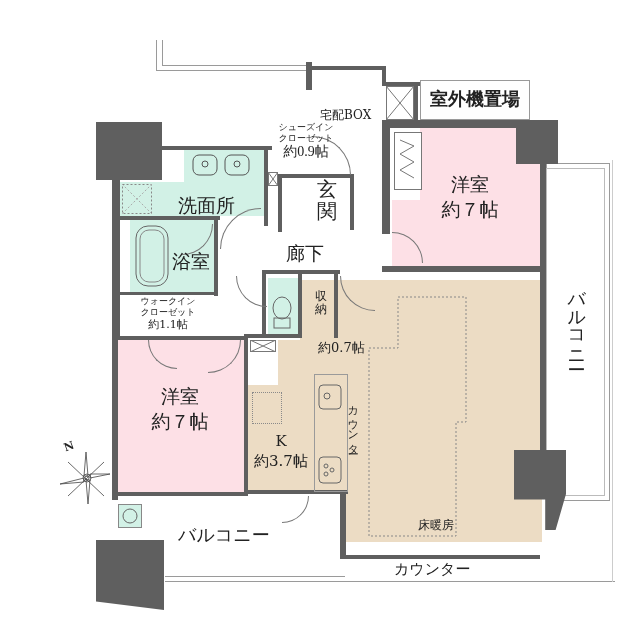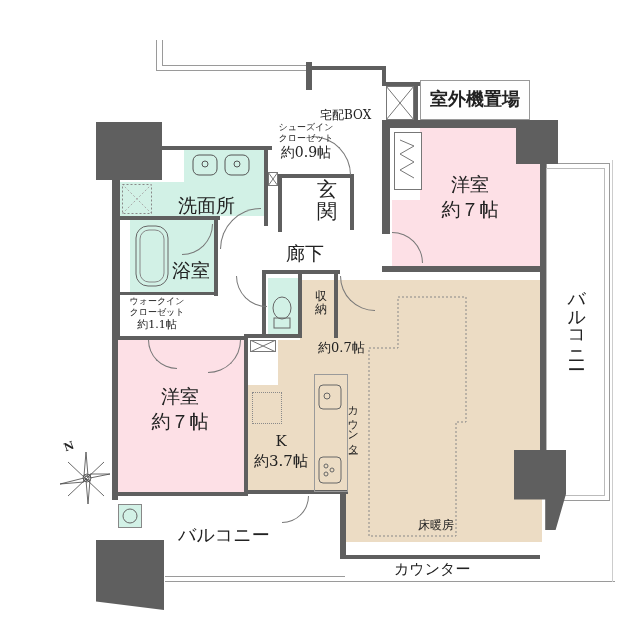--- a/index.html
+++ b/index.html
@@ -168,38 +168,38 @@
 <div class="door" style="left:236px;top:276px;width:30px;height:30px;border-radius:0 0 0 100%;border-left:1px solid #777;border-right:none;"></div>
 <div class="door" style="left:148px;top:340px;width:28px;height:28px;border-radius:0 0 0 100%;border-left:1px solid #777;border-right:none;"></div>
 <div class="door" style="left:208px;top:340px;width:32px;height:32px;"></div>
 <div class="door" style="left:392px;top:232px;width:30px;height:30px;border-radius:0 100% 0 0;border-top:1px solid #777;border-bottom:none;"></div>
 <div class="door" style="left:340px;top:276px;width:34px;height:34px;border-radius:0 0 0 100%;border-left:1px solid #777;border-right:none;"></div>
 <div class="door" style="left:282px;top:496px;width:26px;height:26px;"></div>
 
 <div class="lbl big" style="left:424px;top:88px;width:102px;font-size:18px;font-weight:bold;">室外機置場</div>
 <div class="lbl sm" style="left:320px;top:108px;font-size:12px;">宅配BOX</div>
 
-<div class="lbl xs" style="left:274px;top:122px;width:64px;">
+<div class="lbl xs" style="left:274px;top:122px;width:64px;font-family:Liberation Serif, serif;">
   <div>シューズイン</div>
   <div>クローゼット</div>
   <div style="font-size:14px;">約0.9帖</div>
 </div>
 
 <div class="lbl big" style="left:316px;top:178px;width:22px;white-space:normal;line-height:1.1;font-size:20px;">玄関</div>
 
 <div class="lbl big" style="left:420px;top:172px;width:100px;line-height:1.3;">
   <div>洋室</div>
   <div>約７帖</div>
 </div>
 
 <div class="lbl big" style="left:178px;top:194px;">洗面所</div>
-<div class="lbl big" style="left:172px;top:260px;font-family:Liberation Serif, serif;">浴室</div>
+<div class="lbl big" style="left:172px;top:250px;">浴室</div>
 <div class="lbl big" style="left:286px;top:242px;">廊下</div>
 
-<div class="lbl xs" style="left:125px;top:296px;width:64px;">
+<div class="lbl xs" style="left:136px;top:296px;width:64px;">
   <div>ウォークイン</div>
   <div>クローゼット</div>
   <div style="font-size:11px;">約1.1帖</div>
 </div>
 
 <div class="lbl mid" style="left:312px;top:290px;width:18px;white-space:normal;line-height:1.05;">収納</div>
 <div class="lbl sm" style="left:318px;top:340px;font-size:13px;">約0.7帖</div>
 
 <div class="lbl big" style="left:130px;top:384px;width:100px;line-height:1.3;">
   <div>洋室</div>

